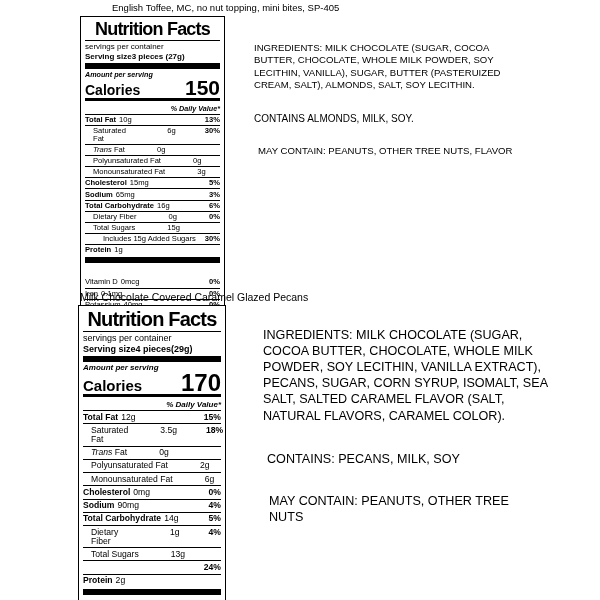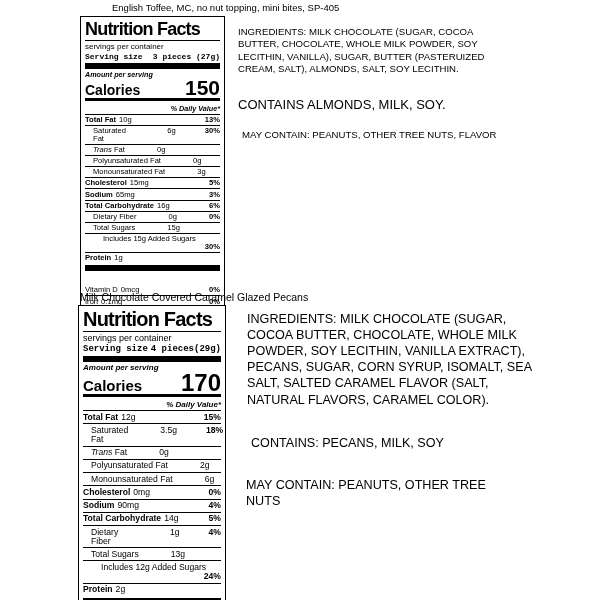--- a/index.html
+++ b/index.html
@@ -9,35 +9,35 @@
   }
   .abs { position:absolute; }
   .ptitle { font-size:9.5px; color:#000; white-space:nowrap; }
   .ptitle2 { font-size:10.5px; }
 
   
   .nf {
     position:absolute; border:1px solid #000; background:#fff;
     padding:3px 4px; box-sizing:border-box; color:#000;
   }
-  .nf .hd { font-weight:bold; letter-spacing:-0.8px; line-height:1.02; white-space:nowrap; }
+  .nf .hd { font-weight:bold; letter-spacing:-0.8px; line-height:1.02; white-space:nowrap;text-align:center; }
   .nf .rule { border-top:1px solid #000; margin:2px 0 1px 0; }
   .nf .srv { line-height:1.15; }
-  .nf .ssz { display:flex; justify-content:space-between; font-weight:bold; line-height:1.15;font-family:Liberation Mono, monospace; }
+  .nf .ssz { display:flex; justify-content:flex-start; font-weight:bold; line-height:1.15; }
   .nf .bar7 { height:6px; background:#000; margin:2px 0; }
   .nf .bar4 { height:3px; background:#000; margin:1px 0 2px 0; }
   .nf .aps { font-weight:bold; line-height:1.1;font-style:italic; }
   .nf .cal { display:flex; justify-content:space-between; align-items:flex-end; font-weight:bold;gap:28px; }
   .nf .dvh { text-align:right; font-weight:bold; padding:1px 0 1px 0;font-style:italic; }
   .nrow { display:flex; align-items:baseline; border-top:1px solid #000; line-height:1.05; }
   .nrow .nname.b { font-weight:bold;text-align:right; }
   .nrow .namt { margin-left:3px; }
   .nrow .ndv { margin-left:auto; font-weight:bold; }
   .nrow.ind1 { padding-left:8px;gap:29px; }
-  .nrow.ind2 { padding-left:18px;flex-direction:column; }
+  .nrow.ind2 { padding-left:18px; }
   .micros .nrow:first-child { border-top:none;margin-top:14px; }
   .foot { border-top:3px solid #000; padding-top:2px; margin-top:1px; line-height:1.3; }
 
   
   .p1 { left:80px; top:16px; width:145px; font-size:7.6px; }
   .p1 .hd { font-size:18px; }
   .p1 .srv, .p1 .ssz { font-size:8px; }
   .p1 .aps { font-size:7.2px; }
   .p1 .cal .cl { font-size:14px; line-height:1; }
   .p1 .cal .cv { font-size:21px; line-height:0.85; }
@@ -49,27 +49,27 @@
   .p2 { left:78px; top:305px; width:148px; font-size:8.6px; }
   .p2 .hd { font-size:20px; }
   .p2 .srv, .p2 .ssz { font-size:9px; }
   .p2 .aps { font-size:8px; }
   .p2 .cal .cl { font-size:15px; line-height:1; }
   .p2 .cal .cv { font-size:24px; line-height:0.85; }
   .p2 .dvh { font-size:8px; }
   .p2 .nrow { padding-top:1.6px; padding-bottom:1.6px; }
 
   
-  .ing { margin:0; color:#000; }
+  .ing { margin:16px; color:#000; }
   .i1 { left:238px; top:26px; width:278px; font-size:9.6px; line-height:1.28; }
-  .c1 { left:238px; top:97px; font-size:13px; }
+  .c1 { left:238px; top:97px; font-size:10px; }
   .m1 { left:242px; top:129px; font-size:9.6px; }
   .i2 { left:247px; top:311px; width:296px; font-size:12.6px; line-height:1.28; }
   .c2 { left:251px; top:436px; font-size:12.6px; }
-  .m2 { left:246px; top:477px; width:252px; font-size:12.6px; line-height:1.28; }
+  .m2 { left:253px; top:477px; width:252px; font-size:12.6px; line-height:1.28; }
 </style>
 </head>
 <body>
 
 <div>
 
   <div class="abs ptitle" style="left:80px; top:2px;padding-left:32px;">English Toffee, MC, no nut topping, mini bites, SP-405</div>
 
   <div class="nf p1">
     <div class="hd">Nutrition Facts</div>
@@ -227,21 +227,20 @@
         <div class="nrow ind1">
           <span class="nname">Dietary Fiber</span>
           <span class="namt">1g</span>
           <span class="ndv">4%</span>
         </div>
         <div class="nrow ind1">
           <span class="nname">Total Sugars</span>
           <span class="namt">13g</span>
         </div>
         <div class="nrow ind2">
-          <span class="nname">Includes 12g Added Sugars</span>
           <span class="ndv">24%</span>
         </div>
         <div class="nrow">
           <span class="nname b">Protein</span>
           <span class="namt">2g</span>
         </div>
       </div>
     <div class="bar7"></div>
     <div class="rows micros">
         <div class="nrow">

